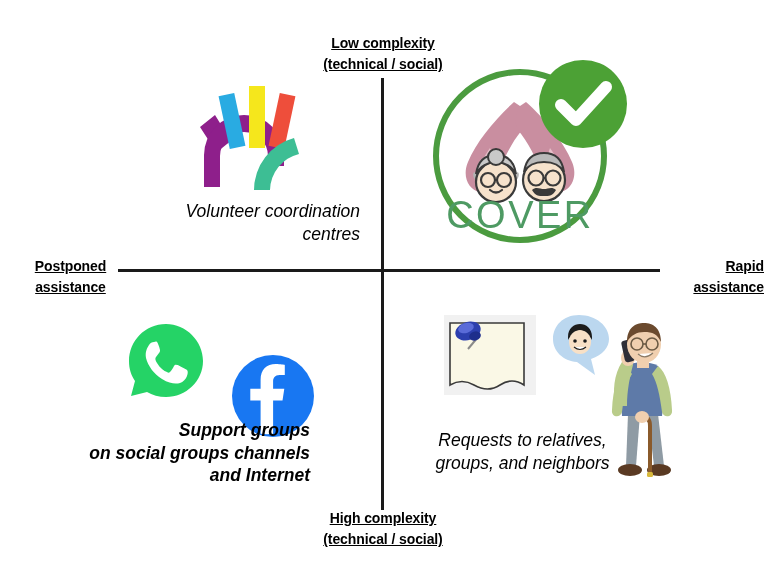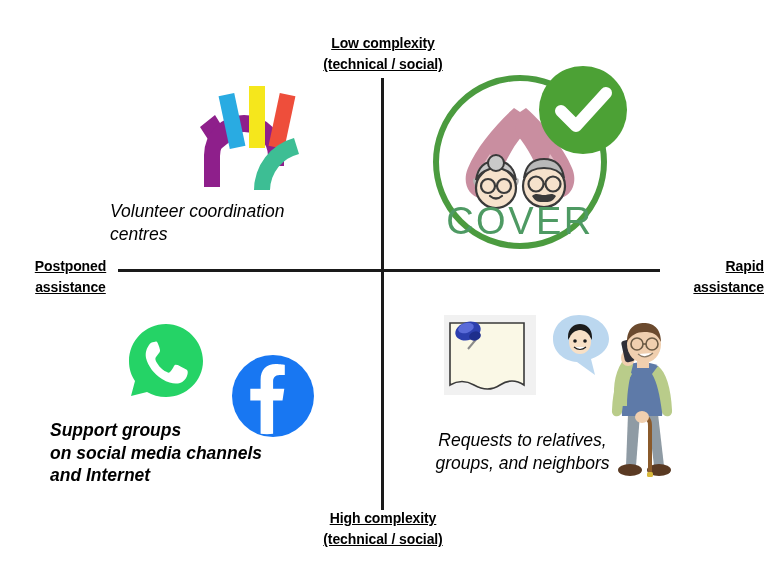--- a/index.html
+++ b/index.html
@@ -74,32 +74,32 @@
   }
   .axis-label .l2 { display: block; }
 
   
   .caption {
     position: absolute;
     font-style: italic;
     font-size: 17.5px;
     line-height: 22.5px;
     color: #000000;
-    text-align: left;
+    text-align: right;
   }
   .cap-q1 { left: 110px; top: 200px; width: 250px; }
   .cap-q3 { left: 50px; top: 419px; width: 260px; font-weight: bold; }
   .cap-q4 { left: 400px; top: 429px; width: 245px; text-align: center; }
 
   
   .graphic { position: absolute; }
   .graphic svg { display: block; }
 
   .g-volunteer { left: 182px; top: 72px; }
-  .g-cover     { left: 432px; top: 62px; }
+  .g-cover     { left: 432px; top: 56px; }
   .g-whatsapp  { left: 118px; top: 313px; }
   .g-facebook  { left: 232px; top: 355px; }
   .g-note      { left: 444px; top: 315px; }
   .g-bubble    { left: 551px; top: 313px; }
   .g-man       { left: 604px; top: 318px; }
 </style>
 </head>
 <body>
 
 <div id="canvas">
@@ -201,21 +201,21 @@
 
   <div class="graphic g-facebook">
     <svg width="82" height="82" viewBox="0 0 82 82" xmlns="http://www.w3.org/2000/svg">
       <circle cx="41" cy="41" r="41" fill="#1877F2"></circle>
       <path d="M50.5 45.5 L52.3 33.8 L41.1 33.8 L41.1 26.2 C41.1 23 42.7 19.9 47.7 19.9 L52.8 19.9 L52.8 9.9 C52.8 9.9 48.2 9.1 43.8 9.1 C34.6 9.1 28.6 14.7 28.6 24.8 L28.6 33.8 L18.3 33.8 L18.3 45.5 L28.6 45.5 L28.6 78.8 C30.7 79.1 32.8 79.3 35 79.3 C37.2 79.3 39.3 79.1 41.1 78.8 L41.1 45.5 Z" fill="#ffffff"></path>
     </svg>
   </div>
 
   <div class="caption cap-q3">
     <span>Support groups</span><br>
-    <span>on social media channels</span><br>
+    <span>on social groups channels</span><br>
     <span>and Internet</span>
   </div>
 
   <div class="graphic g-note">
     <svg width="92" height="80" viewBox="0 0 92 80" xmlns="http://www.w3.org/2000/svg">
       <rect x="0" y="0" width="92" height="80" fill="#F1F1F1"></rect>
       <path d="M6 8 L80 8 L80 70 Q68 62 56 70 Q44 78 30 70 Q18 63 6 70 Z" fill="#FAF8E6" stroke="#3A3A3A" stroke-width="1.6"></path>
       <line x1="34" y1="22" x2="24" y2="34" stroke="#8A8A8A" stroke-width="2"></line>
       <ellipse cx="24" cy="16" rx="13" ry="9" fill="#2C3FAE" transform="rotate(-18 24 16)"></ellipse>
       <ellipse cx="22" cy="13" rx="8" ry="5" fill="#5A6BD8" transform="rotate(-18 22 13)"></ellipse>

